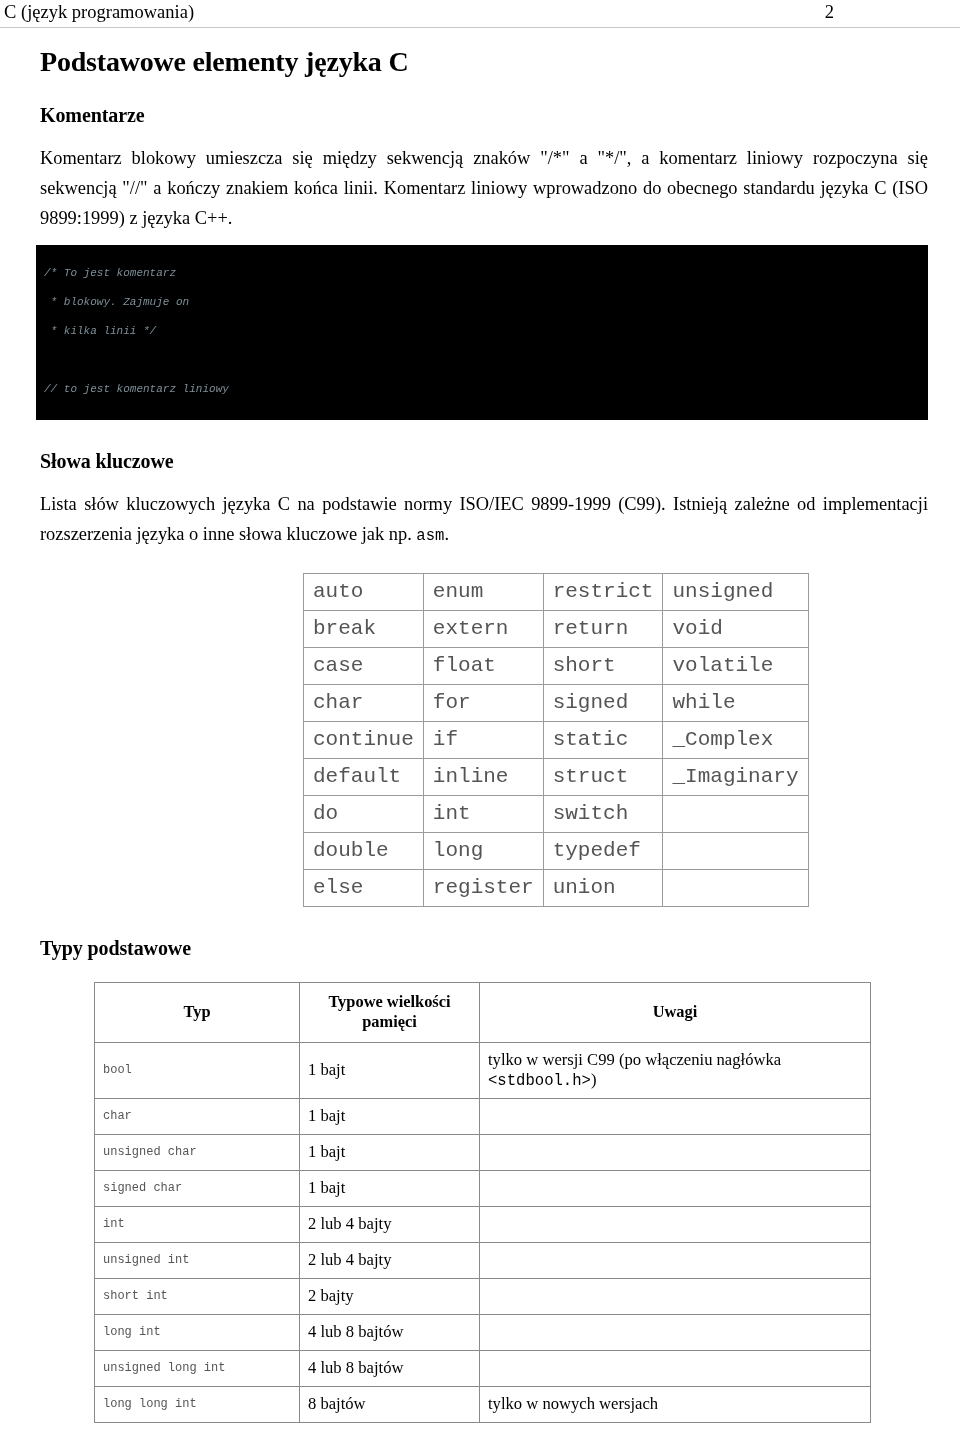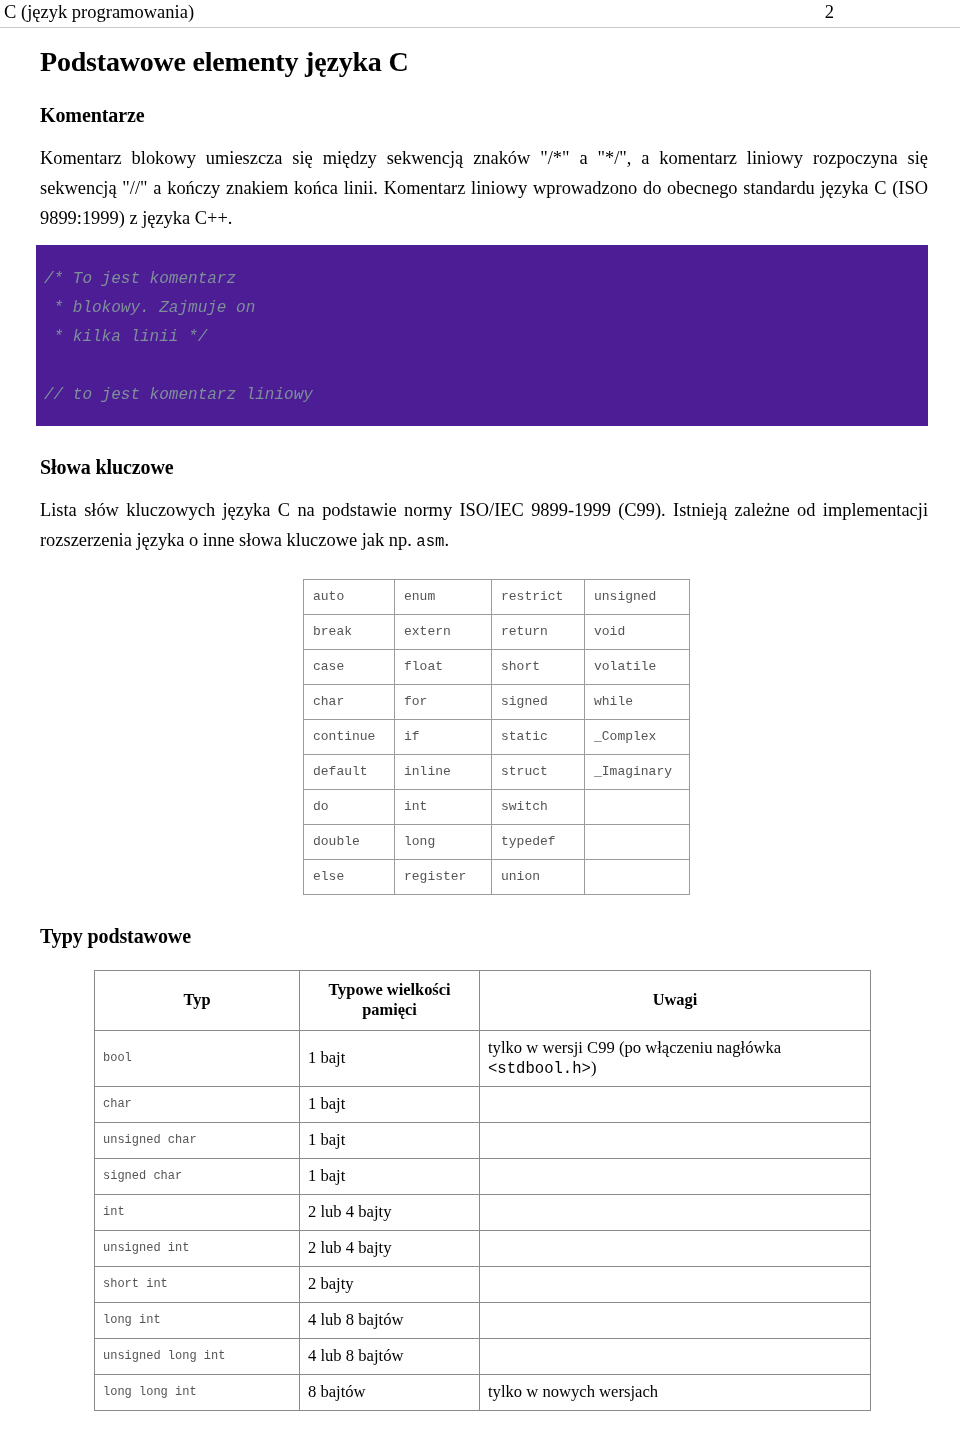--- a/index.html
+++ b/index.html
@@ -81,45 +81,45 @@
     text-justify: inter-word;
   }
   code.inline-code,
   .mono {
     font-family: "Liberation Mono", "DejaVu Sans Mono", monospace;
     font-size: 15.6px;
   }
 
   
   .code-block {
-    background: #4c1d95;
+    background: #000000;
     margin: 12px 0 0 0;
-    padding: 20px 10px 16px 8px;
+    padding: 14px 10px 16px 8px;
     width: 892px;
     box-sizing: border-box;
     font-family: "Liberation Mono", "DejaVu Sans Mono", monospace;
     font-style: italic;
-    font-size: 16px;
+    font-size: 11px;
     line-height: 29px;
     color: #7e8f99;
     white-space: pre;
   }
 
   
   .kw-wrap {
     margin: 22px 0 0 0;
     display: flex;
     justify-content: flex-start;
   }
   table.kw-table {
     border-collapse: collapse;
     margin-left: 267px;
     border: 1px solid #8a8a8a;
     font-family: "Liberation Mono", "DejaVu Sans Mono", monospace;
-    font-size: 13px;
+    font-size: 21px;
     color: #555555;
   }
   table.kw-table td {
     border: 1px solid #9b9b9b;
     padding: 6px 9px 7px 9px;
     height: 21px;
     vertical-align: middle;
     white-space: nowrap;
   }
   table.kw-table td.c1 { min-width: 72px; }

